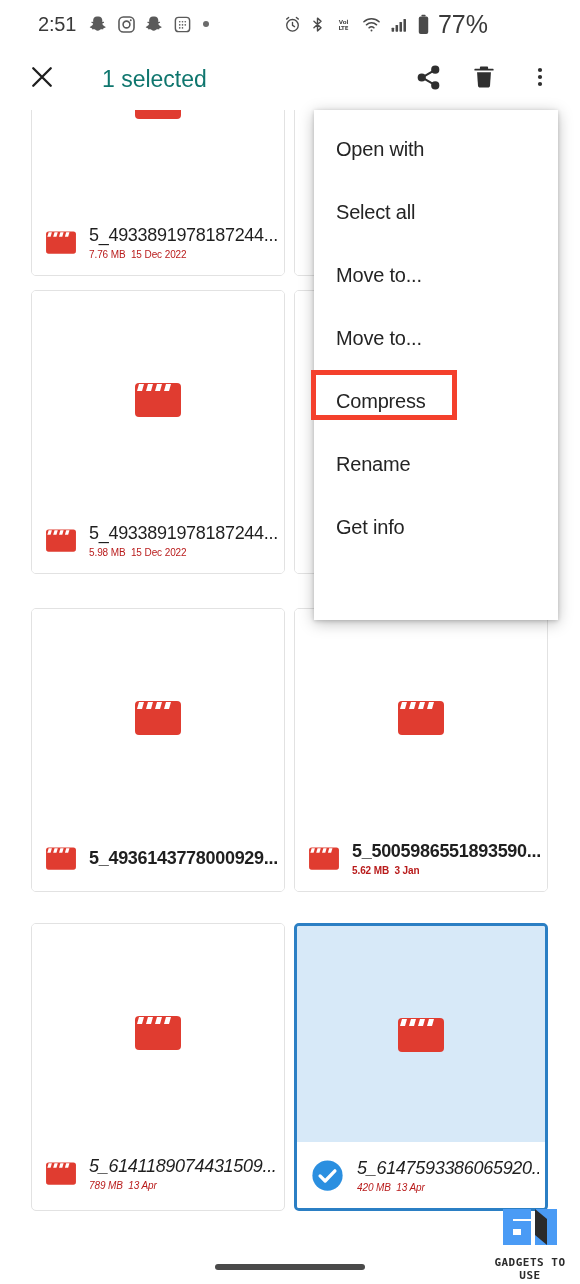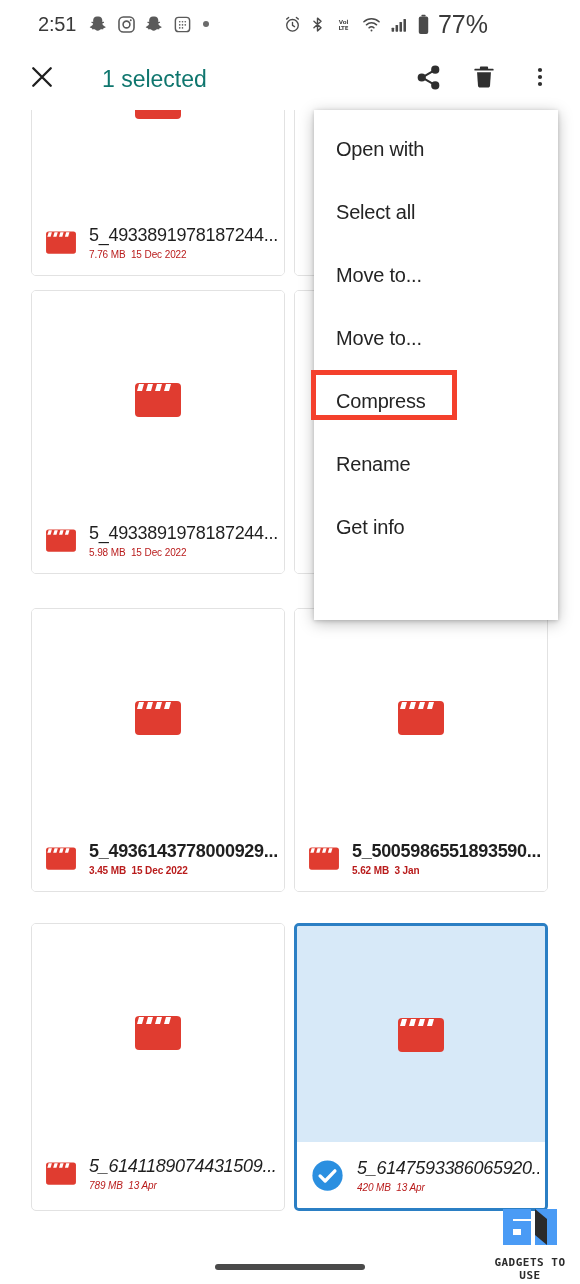--- a/index.html
+++ b/index.html
@@ -447,21 +447,20 @@
         <div class="tile-footer">
           <svg class="clapper" width="30" height="26" viewBox="0 0 46 40">
             <rect x="0" y="4" width="46" height="34" rx="4" fill="#e03c30"></rect>
             <path d="M4 5 L9 5 L7 12 L2 12 Z" fill="#ffffff"></path>
             <path d="M13 5 L18 5 L16 12 L11 12 Z" fill="#ffffff"></path>
             <path d="M22 5 L27 5 L25 12 L20 12 Z" fill="#ffffff"></path>
             <path d="M31 5 L36 5 L34 12 L29 12 Z" fill="#ffffff"></path>
           </svg>
           <div class="tile-meta">
             <div class="file-name">5_4936143778000929...</div>
-            <div class="file-sub"><span>3.45 MB</span>&nbsp; <span>15 Dec 2022</span></div>
           </div>
         </div>
       </div>
       <div class="file-tile">
         <div class="tile-thumb">
           <svg class="clapper" width="46" height="40" viewBox="0 0 46 40">
             <rect x="0" y="4" width="46" height="34" rx="4" fill="#e03c30"></rect>
             <path d="M4 5 L9 5 L7 12 L2 12 Z" fill="#ffffff"></path>
             <path d="M13 5 L18 5 L16 12 L11 12 Z" fill="#ffffff"></path>
             <path d="M22 5 L27 5 L25 12 L20 12 Z" fill="#ffffff"></path>

